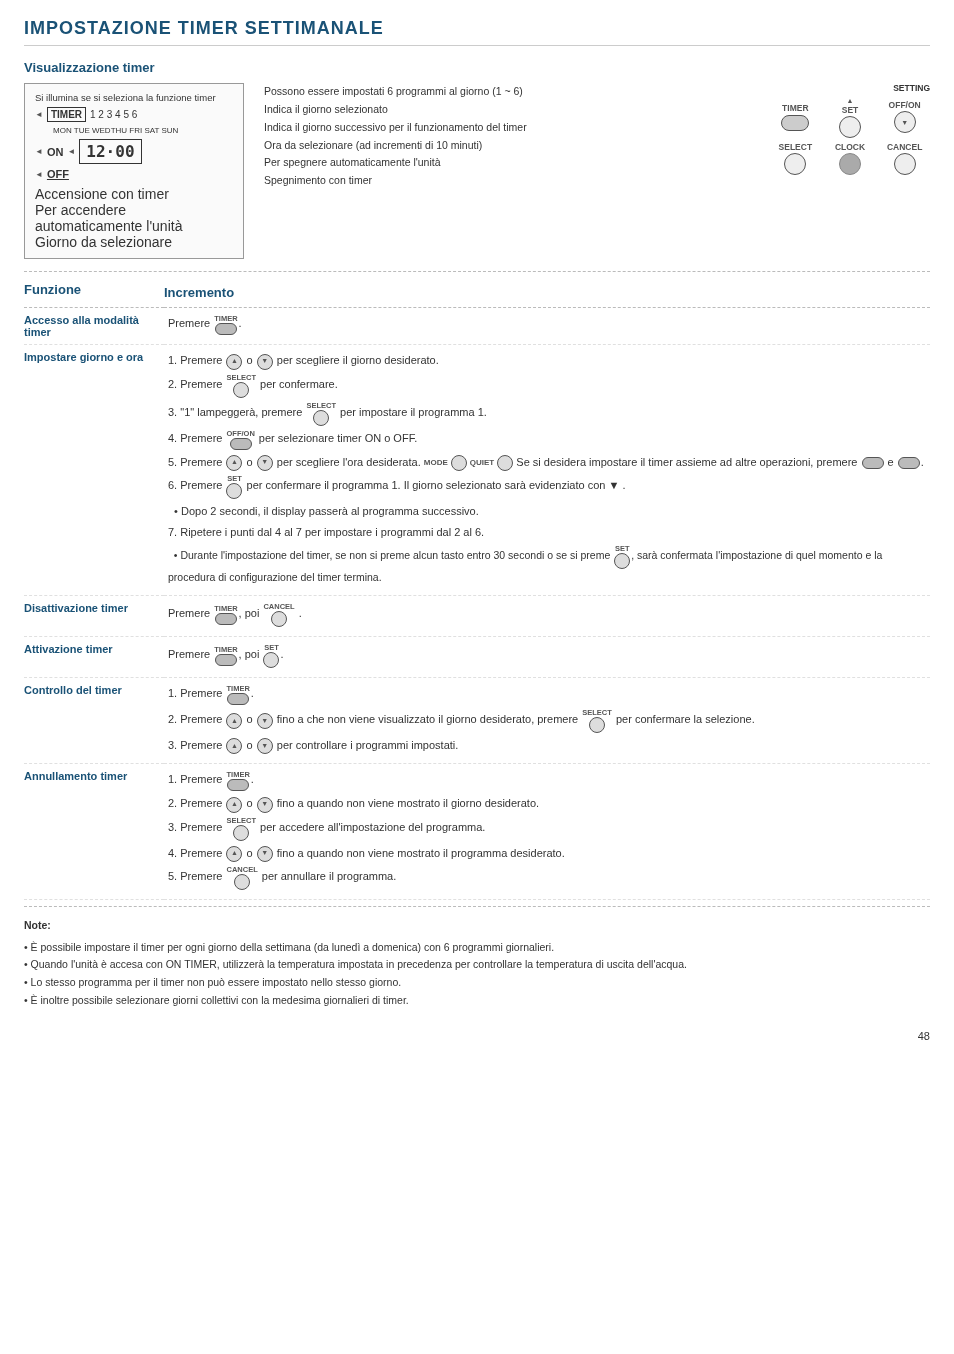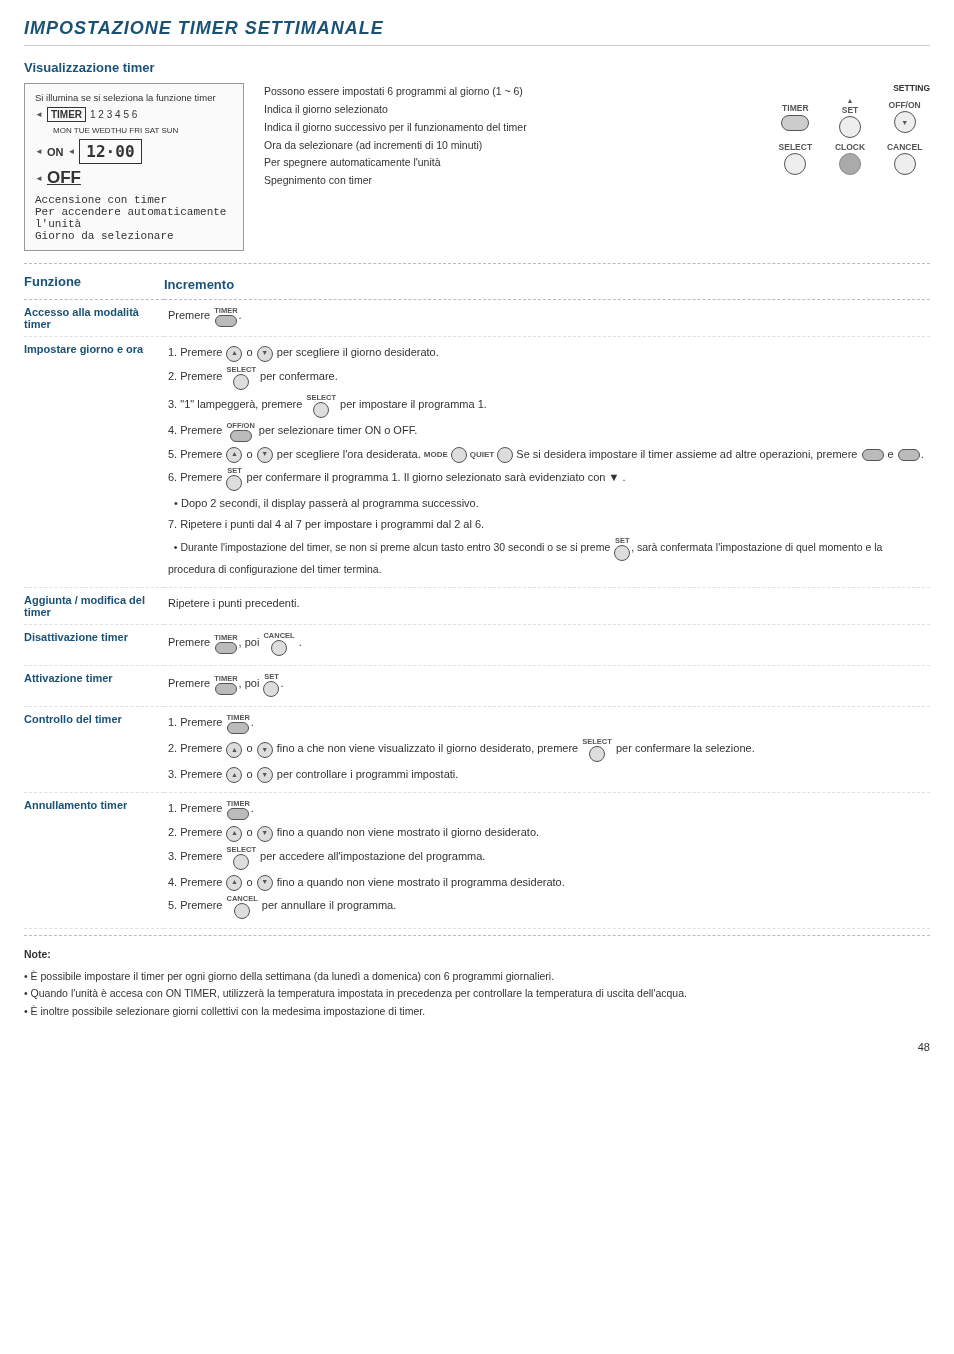--- a/index.html
+++ b/index.html
@@ -15,21 +15,20 @@
 
     h1.page-title {
       font-size: 18px;
       font-weight: 900;
       color: #1a5276;
       text-transform: uppercase;
       letter-spacing: 1px;
       margin-bottom: 14px;
       border-bottom: 1px solid #ccc;
       padding-bottom: 6px;
-      font-style: italic;
     }
 
     .section-title {
       font-size: 13px;
       font-weight: 700;
       color: #1a5276;
       margin-bottom: 8px;
     }
 
     
@@ -269,23 +268,23 @@
     </div>
     <div style="font-size:8px; margin-left:18px; margin-bottom:1px;">MON TUE WEDTHU FRI SAT SUN</div>
     <div class="timer-display-row">
       <span style="font-size:8px; color:#555;">◄</span>
       <span style="font-weight:700; font-size:11px;">ON</span>
       <span style="font-size:8px; color:#555;">◄</span>
       <span class="clock-display">12·00</span>
     </div>
     <div class="timer-display-row">
       <span style="font-size:8px; color:#555;">◄</span>
-      <span style="font-weight:700; font-size:17px;text-decoration:underline;">OFF</span>
+      <span style="font-weight:700; font-size:11px;text-decoration:underline;">OFF</span>
     </div>
-    <div style="margin-top:6px; font-size:11px;font-family:Liberation Mono, monospace;">
+    <div style="margin-top:6px; font-size:14px;">
       <span>Accensione con timer</span><br>
       <span>Per accendere automaticamente l'unità</span><br>
       <span>Giorno da selezionare</span>
     </div>
   </div>
 
   <div class="timer-mid">
     <p>Possono essere impostati 6 programmi al giorno (1 ~ 6)</p>
     <p>Indica il giorno selezionato</p>
     <p>Indica il giorno successivo per il funzionamento del timer</p>
@@ -437,28 +436,20 @@
         <p style="font-size:10.5px;">&nbsp;&nbsp;• Durante l'impostazione del timer, se non si preme alcun tasto entro 30 secondi o se si preme
           <span class="btn-inline">
             <span class="label-above">SET</span>
             <span class="circle"></span>
           </span>,
           sarà confermata l'impostazione di quel momento e la procedura di configurazione del timer termina.
         </p>
       </td>
     </tr>
 
-    <tr class="table-row">
-      <td class="col-left">
-        <span>Aggiunta / modifica del timer</span>
-      </td>
-      <td class="col-right">
-        <p>Ripetere i punti precedenti.</p>
-      </td>
-    </tr>
 
     <tr class="table-row">
       <td class="col-left">
         <span>Disattivazione timer</span>
       </td>
       <td class="col-right">
         <p>
           Premere
           <span class="btn-inline">
             <span class="label-above">TIMER</span>
@@ -588,17 +579,18 @@
   </tbody>
 </table>
 
 <hr class="divider">
 
 <div class="note-section">
   <span class="note-title">Note:</span>
   <ul style="list-style:none; padding-left: 0; margin-top: 4px;">
     <li>• <span>È possibile impostare il timer per ogni giorno della settimana (da lunedì a domenica) con 6 programmi giornalieri.</span></li>
     <li>• <span>Quando l'unità è accesa con ON TIMER, utilizzerà la temperatura impostata in precedenza per controllare la temperatura di uscita dell'acqua.</span></li>
-    <li>• <span>È inoltre possibile selezionare giorni collettivi con la medesima impostazione di timer.</span></li>
+    <li>• <span>Lo stesso programma per il timer non può essere impostato nello stesso giorno.</span></li>
+    <li>• <span>È inoltre possibile selezionare giorni collettivi con la medesima giornalieri di timer.</span></li>
   </ul>
 </div>
 
 <div class="page-number" style="margin-top:20px;">48</div>
 
 </body></html>

